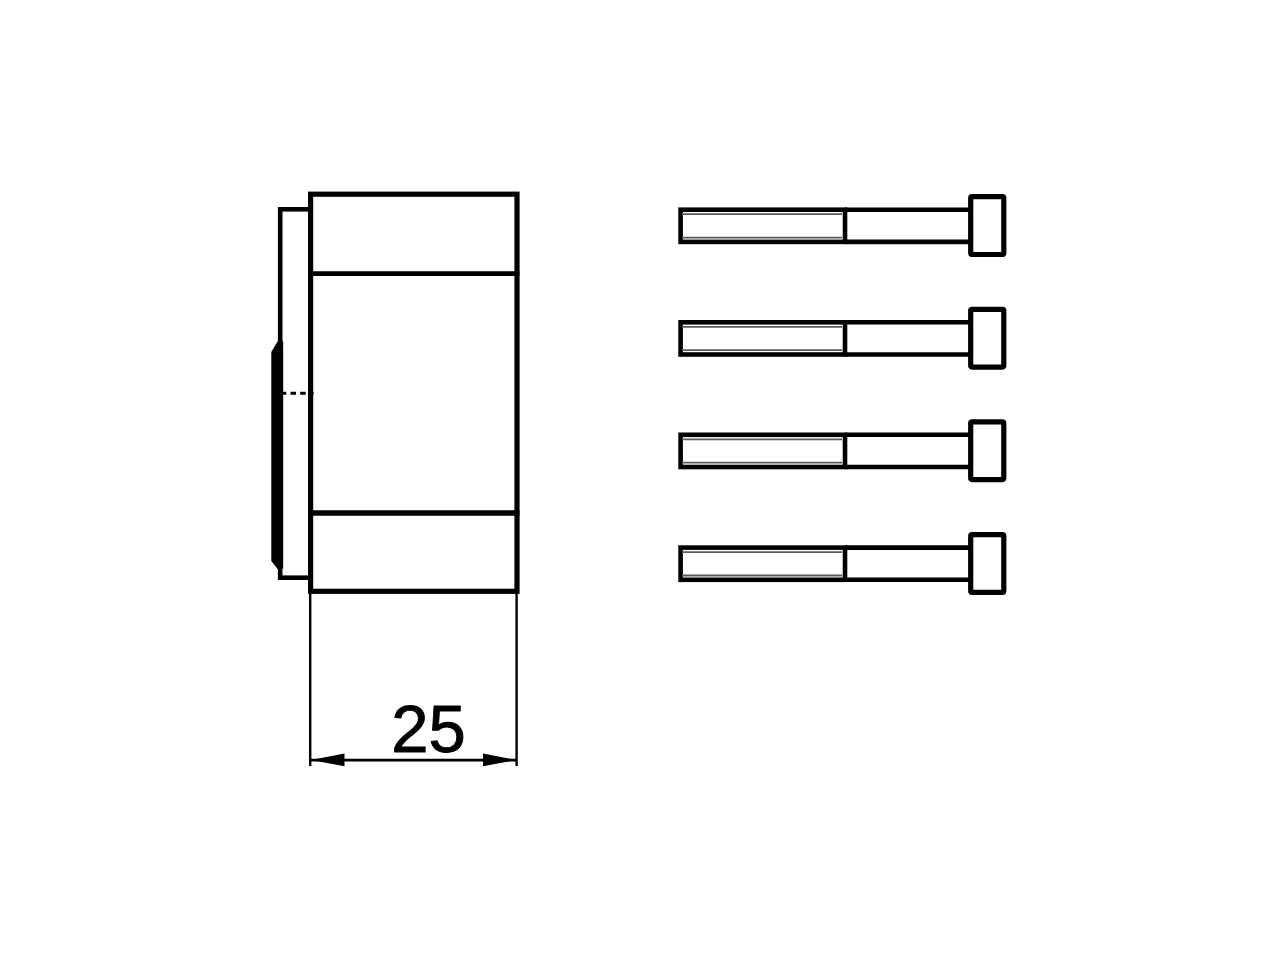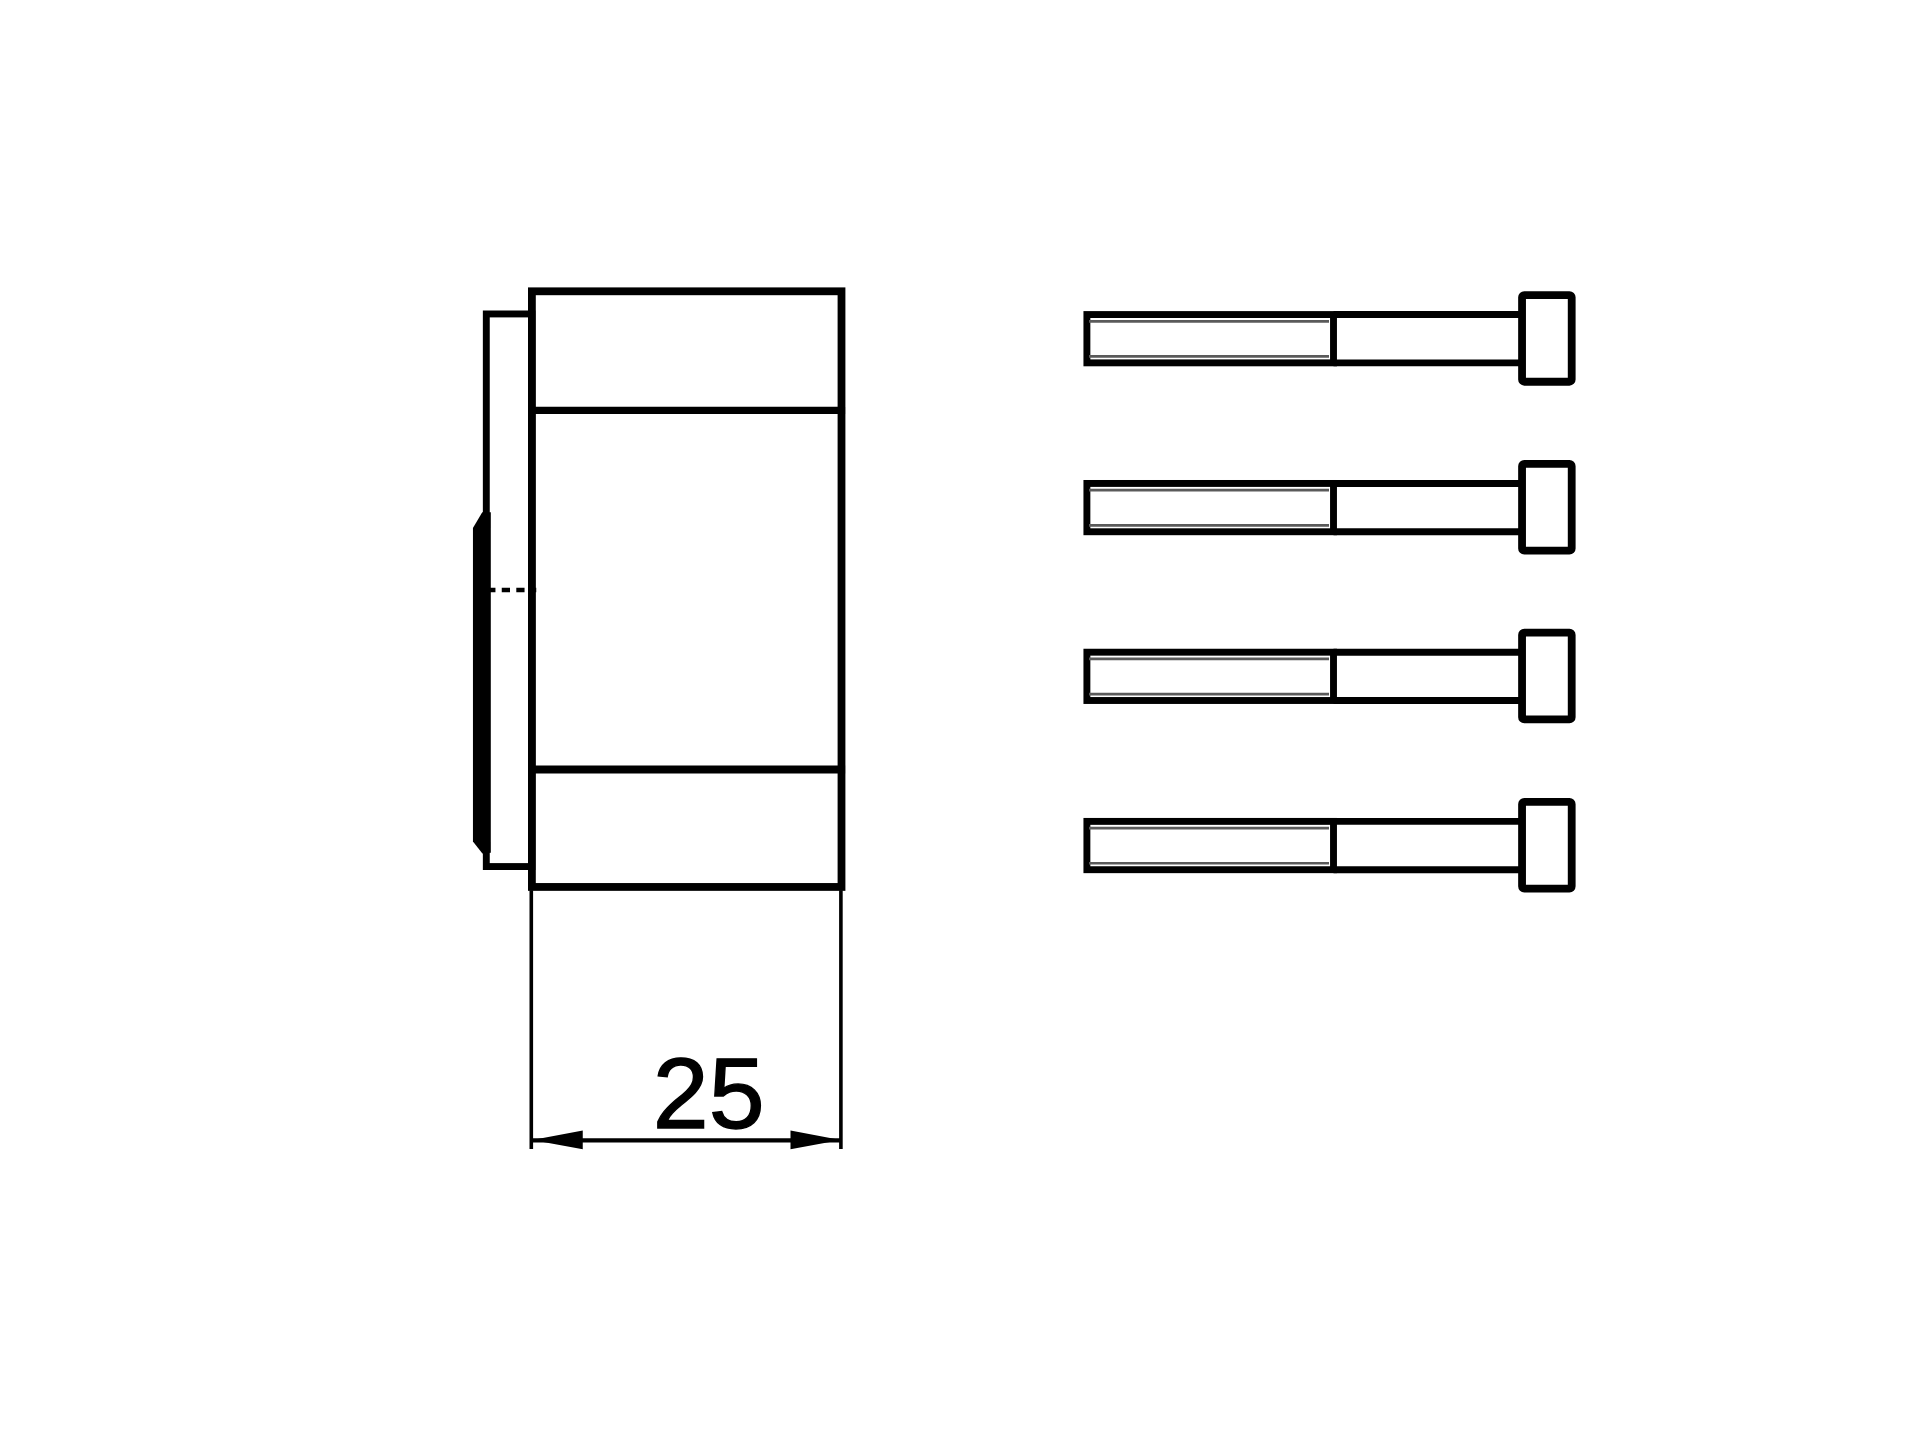--- a/index.html
+++ b/index.html
@@ -1,16 +1,16 @@
 <!DOCTYPE html>
 <html><head>
 <meta charset="utf-8">
 <style>
   html,body{margin:0;padding:0;background:#ffffff;}
-  .page{position:relative;width:1152px;height:960px;background:#ffffff;overflow:hidden;margin-left:44px;}
+  .page{position:relative;width:1152px;height:960px;background:#ffffff;overflow:hidden;}
   svg{position:absolute;left:0;top:0;}
   text{font-family:"Liberation Sans", sans-serif;}
 </style>
 </head>
 <body>
 <div class="page">
 <svg width="1280" height="960" viewBox="0 0 1280 960" fill="none">
 
   <g>
     <rect x="310.6" y="194.2" width="206.4" height="397.1" stroke="#000" stroke-width="5.2"></rect>

